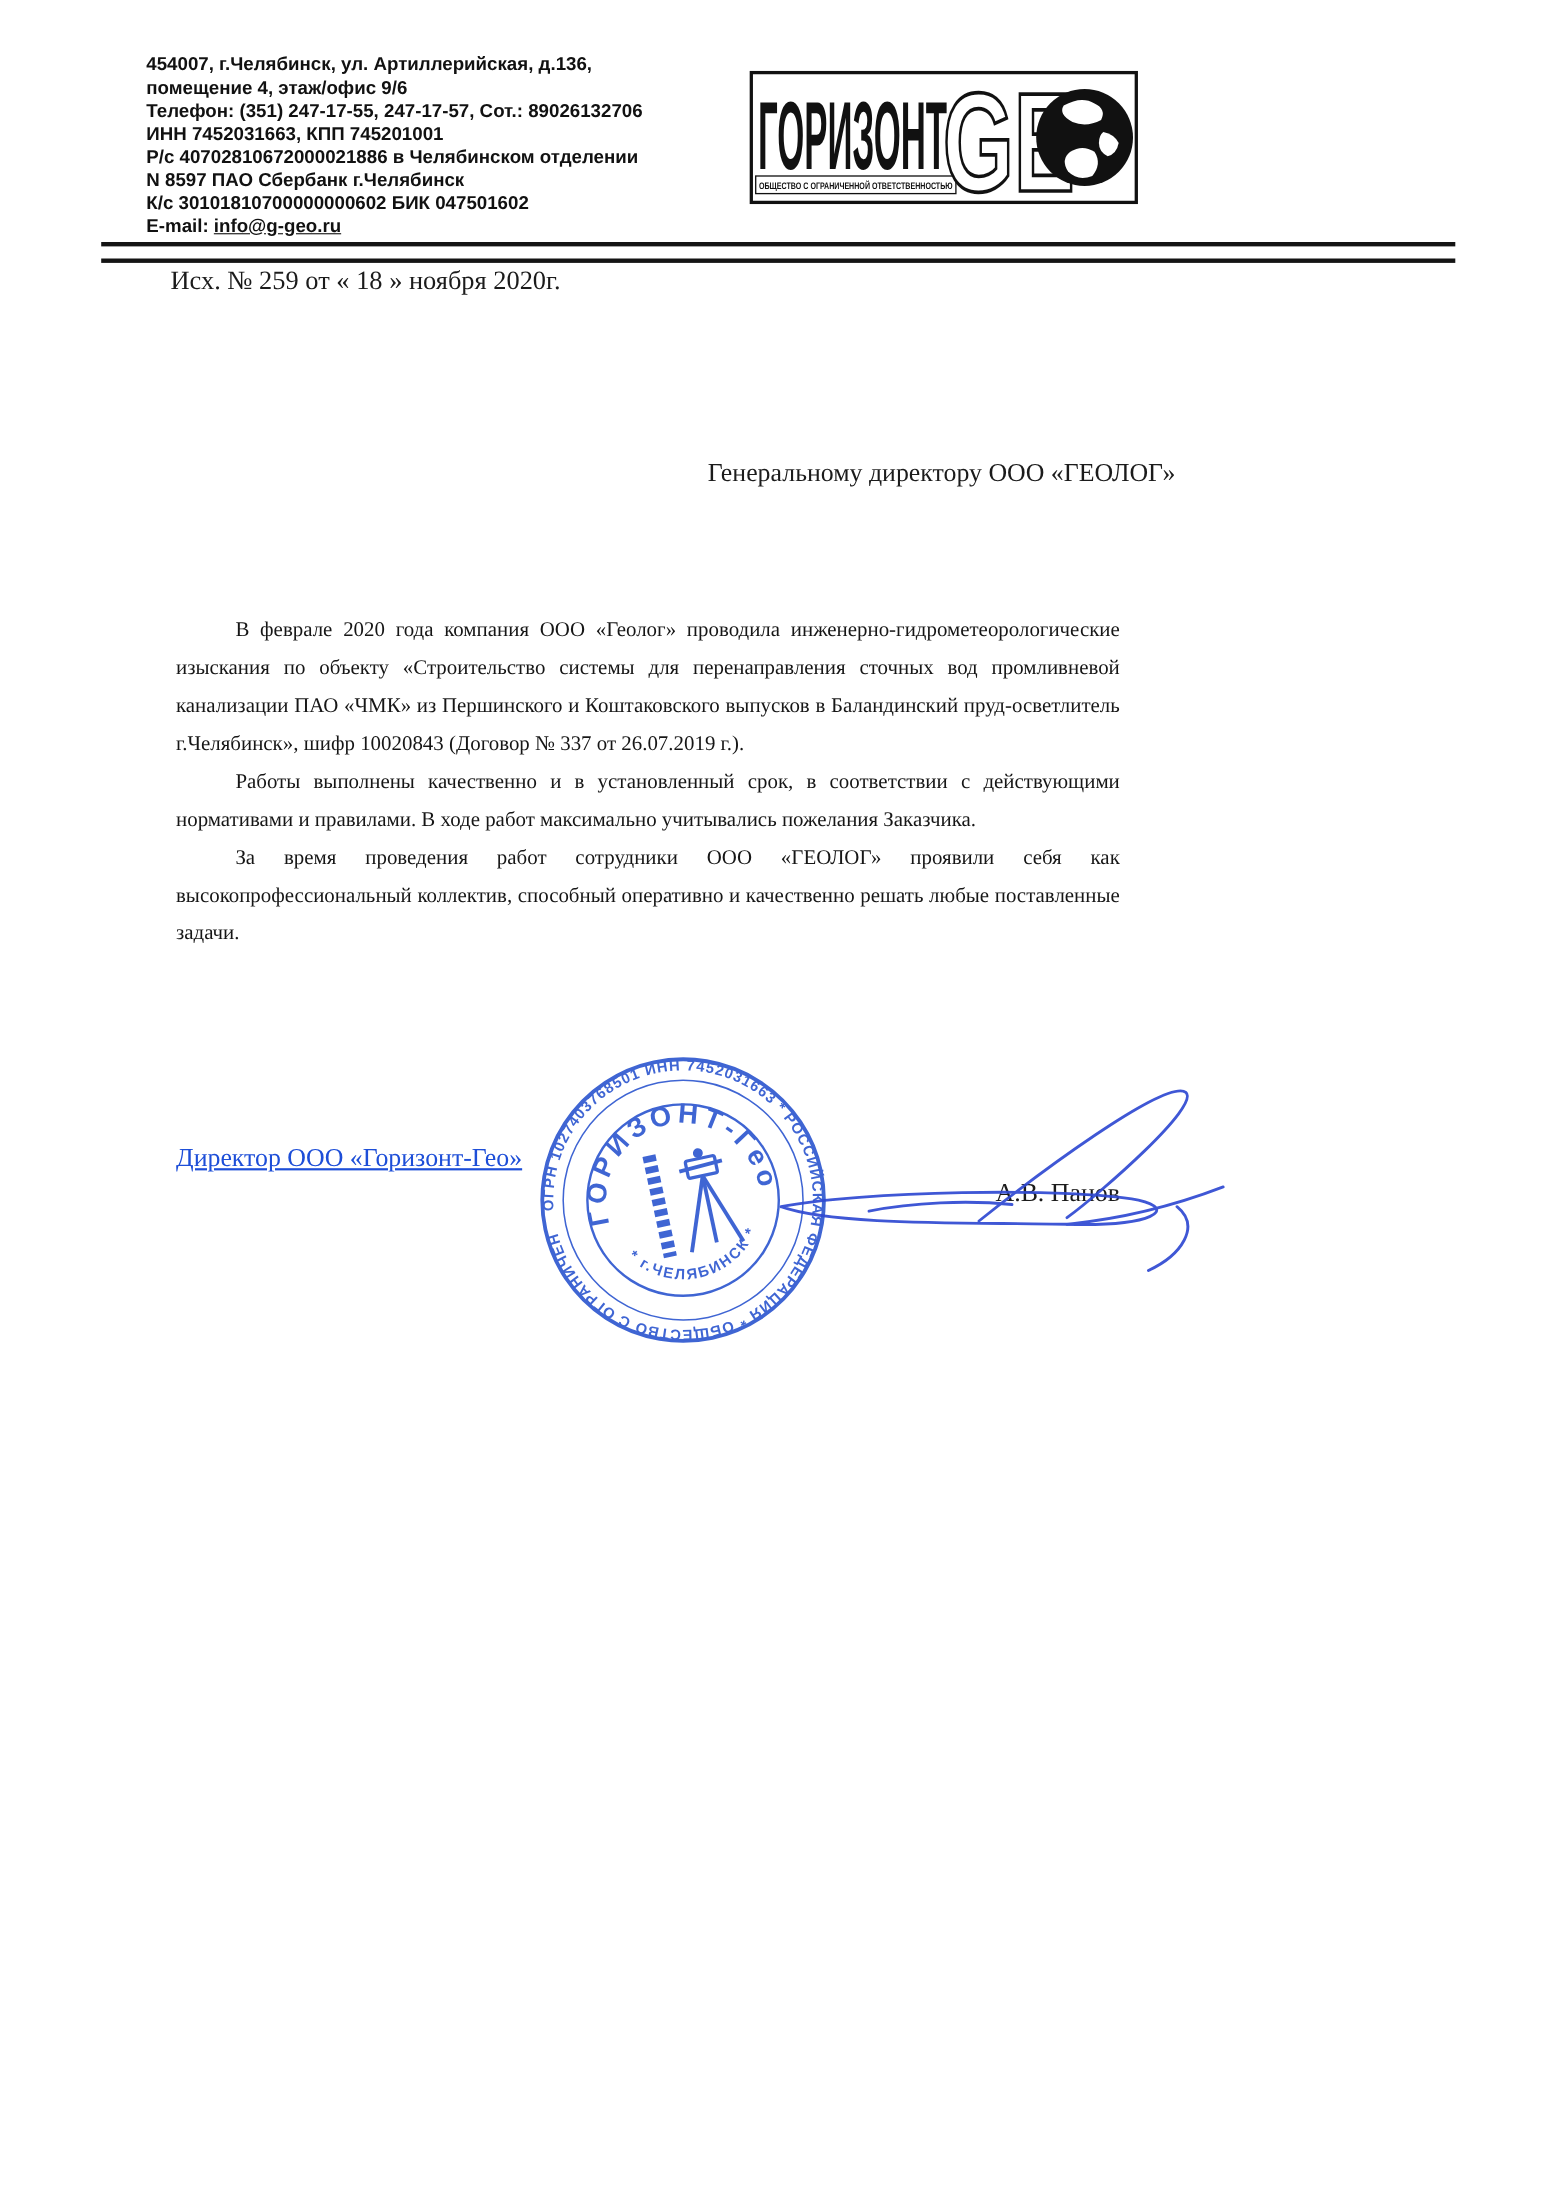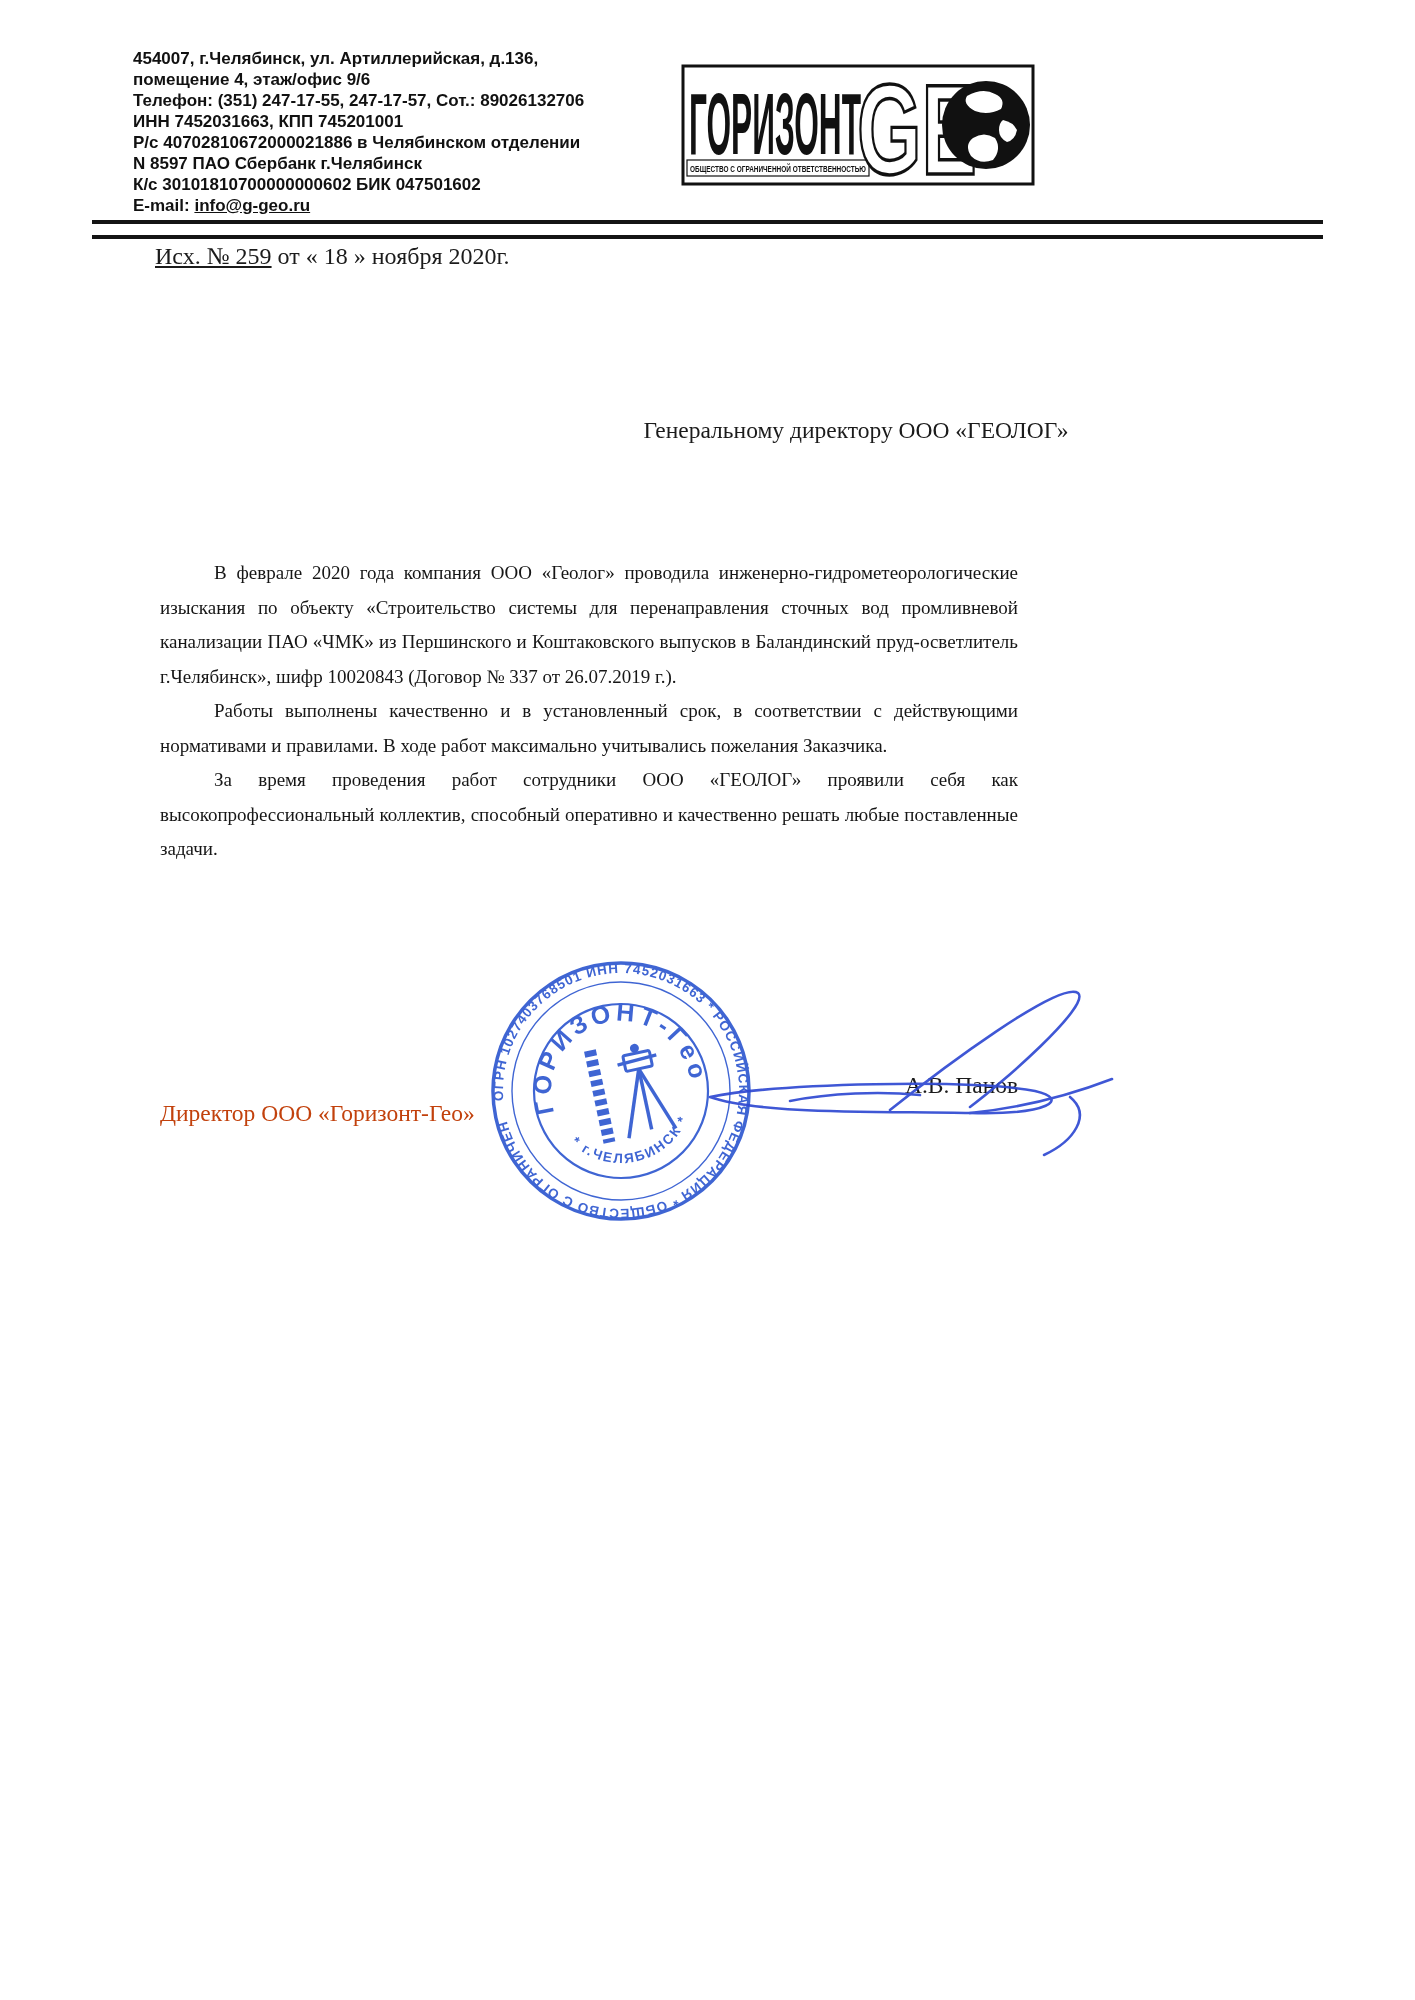--- a/index.html
+++ b/index.html
@@ -23,37 +23,37 @@
   
   .double-rule {
     position:absolute; left:92px; top:220px; width:1231px; height:11px;
     border-top:4px solid #141414; border-bottom:4px solid #141414;
   }
 
   
   .ref-line {
     position:absolute; left:155px; top:243px; font-size:24px; color:#1b1b1b;
   }
-  .ref-line .und { text-decoration:underline; }
+  .ref-line .und { }
 
   
   .addressee {
     position:absolute; left:598px; top:413px; width:436px;
     text-align:center; font-size:23.5px; line-height:34px; color:#1b1b1b;margin-left:40px;
   }
 
   
   .body-text {
     position:absolute; left:160px; top:556px; width:858px;
     font-size:19px; line-height:34.5px; text-align:justify; color:#161616;
   }
   .body-text p { margin:0; text-indent:54px; }
 
   
-  .signoff-title { position:absolute; left:160px; top:1100px; font-size:23.5px; color:#c2410c; }
+  .signoff-title { position:absolute; left:160px; top:1040px; font-size:23.5px; color:#1d4ed8;text-decoration:underline; }
   .signoff-name  { position:absolute; left:905px; top:1072px; font-size:23.5px; color:#1b1b1b; }
 
   
   .stamp-svg { position:absolute; left:483px; top:953px; width:276px; height:276px; opacity:0.9; }
   .signature-svg { position:absolute; left:640px; top:975px; width:480px; height:200px; opacity:0.92; }
 
   svg text { font-family:"Liberation Sans", sans-serif; }
 </style>
 </head>
 <body>

